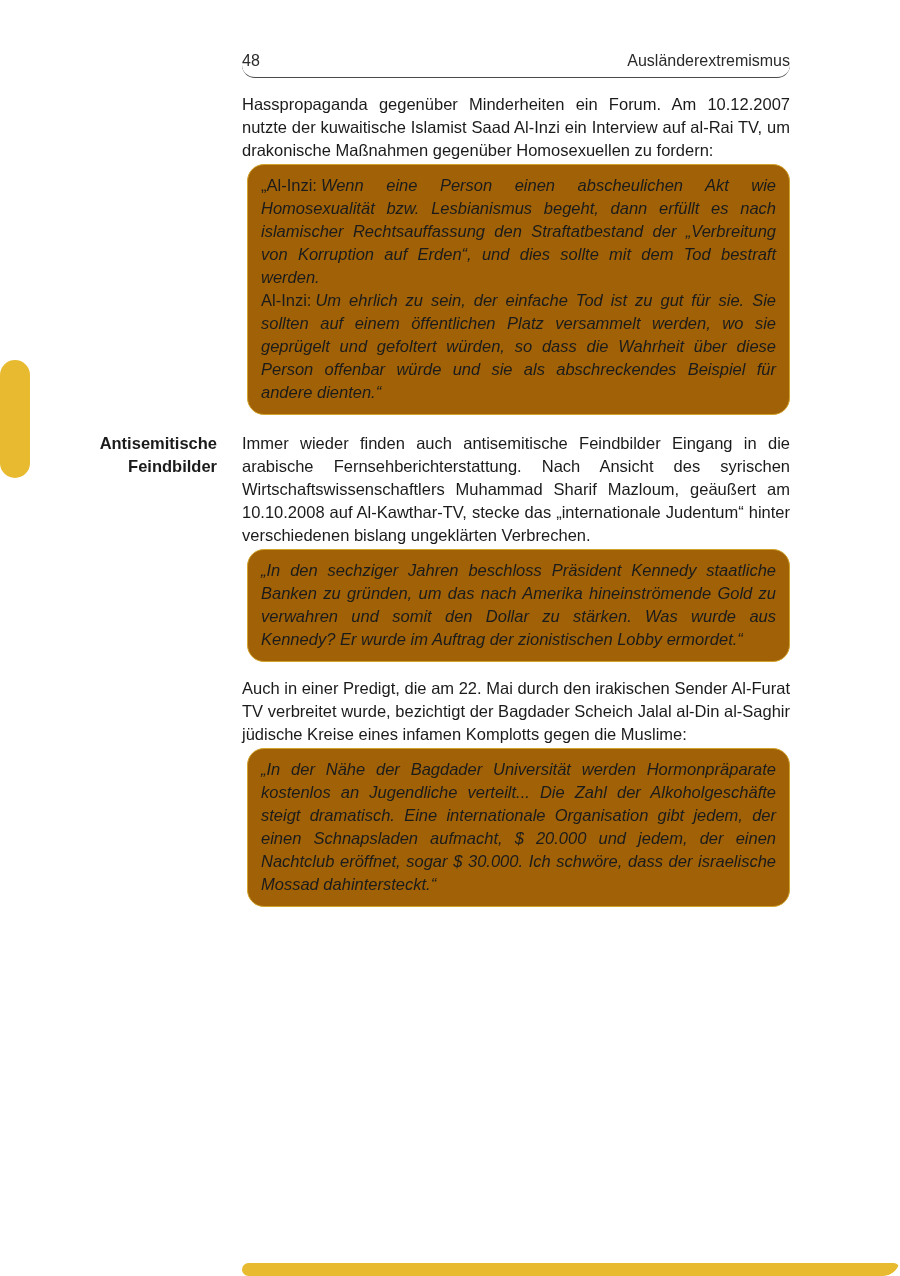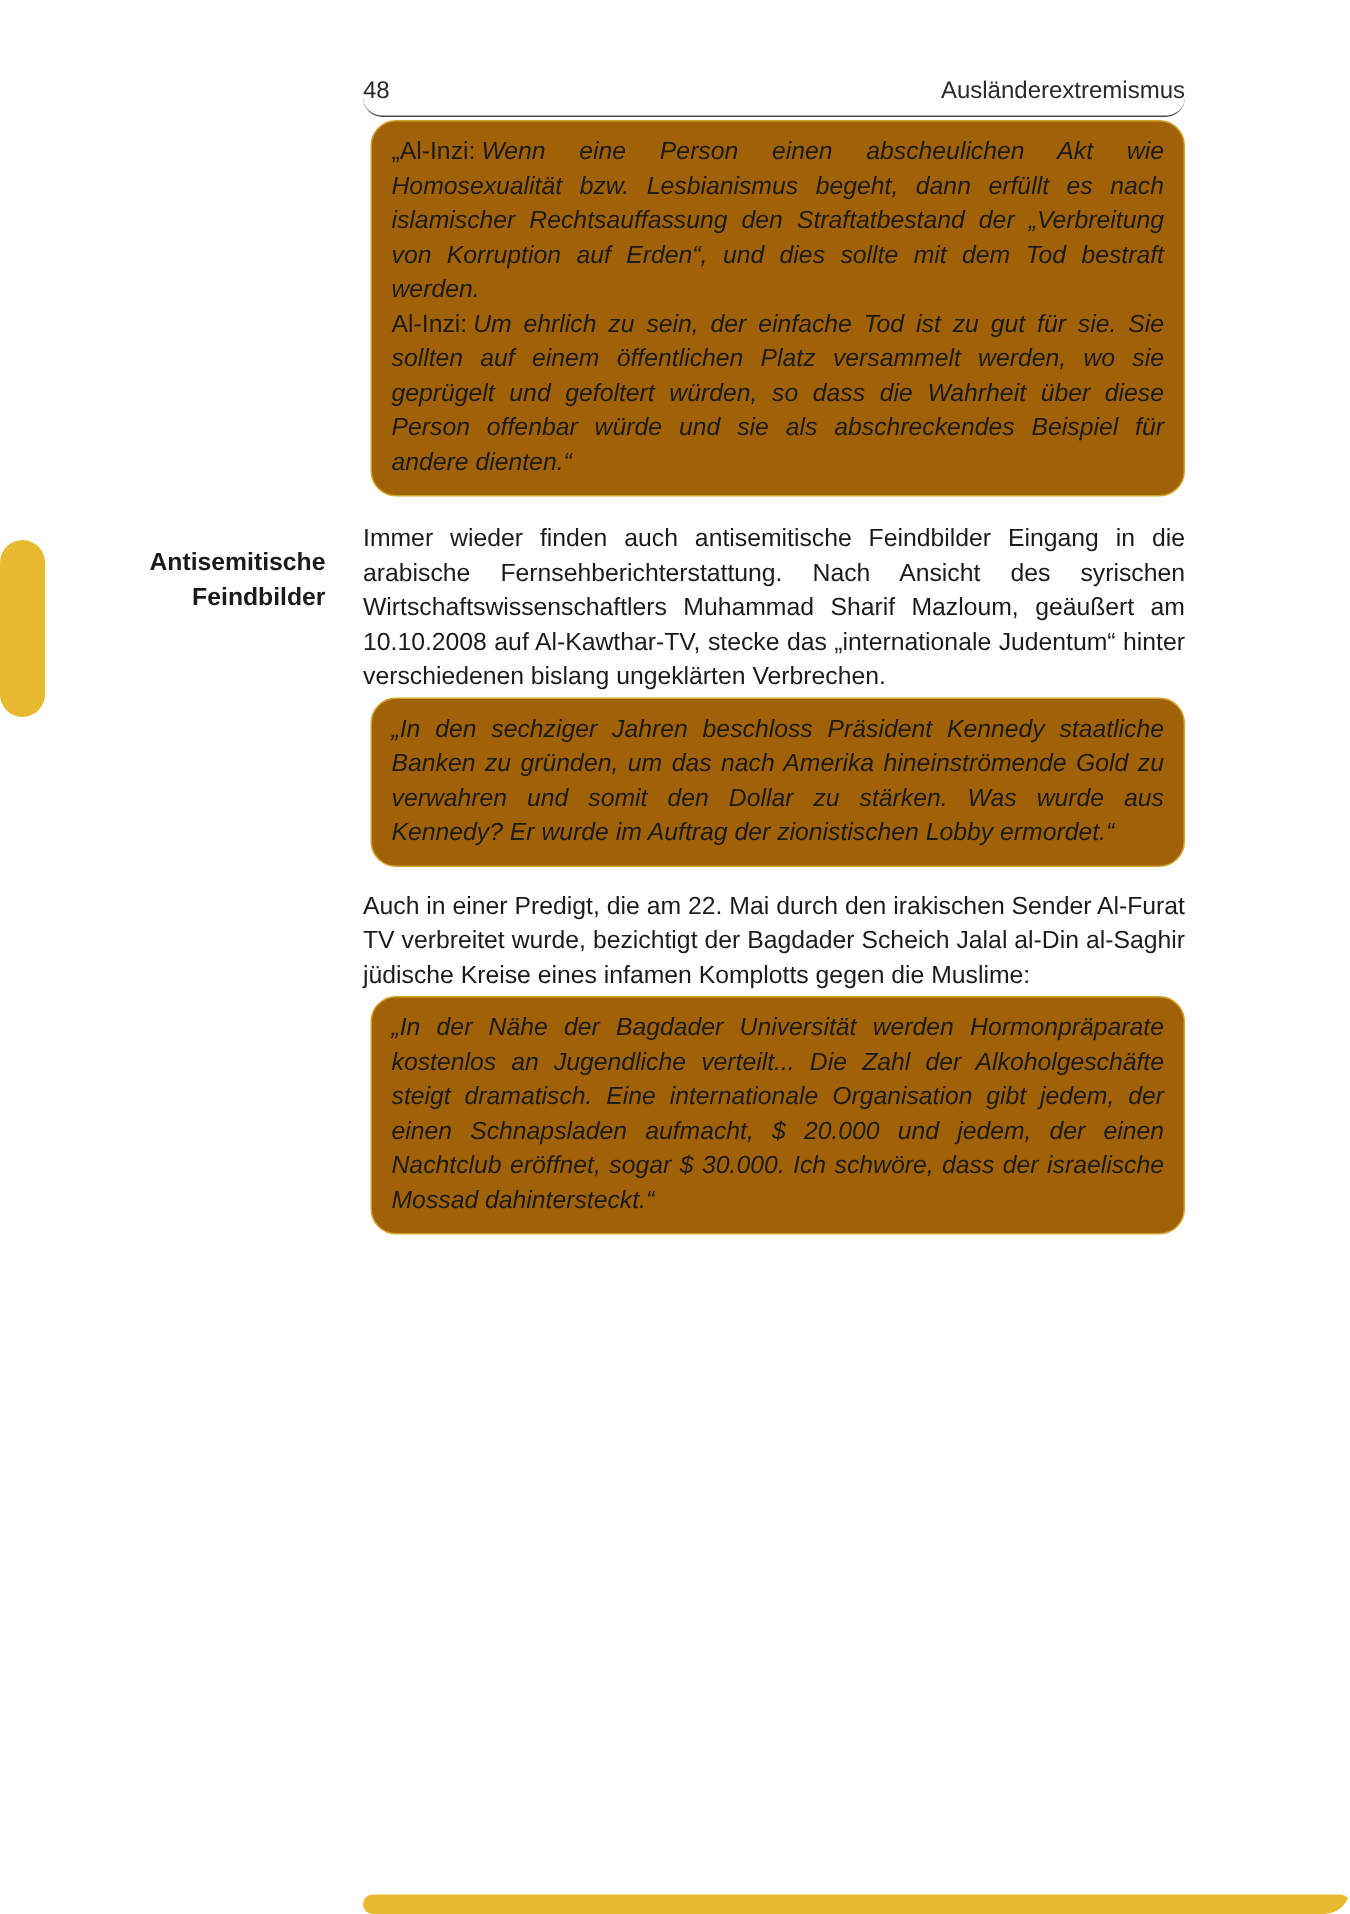--- a/index.html
+++ b/index.html
@@ -52,21 +52,21 @@
     color: #1b1b1b;
   }
   .speaker { font-style: normal; margin-right: 4px; }
   section.labeled {
     position: relative;
     margin-top: 17px;
   }
   section.labeled .body-text { margin-top: 0; }
   .margin-label {
     position: absolute;
-    top: 16px;
+    top: 0;
     right: 100%;
     margin-right: 25px;
     width: 155px;
     text-align: right;
     font-weight: bold;
     font-size: 16.5px;
     line-height: 23px;
     color: #1b1b1b;
   }
   .accent-tab {
@@ -93,20 +93,21 @@
 
   <div class="accent-tab"></div>
 
   <div class="content">
 
     <header class="page-header">
       <span>48</span>
       <span>Ausländerextremismus</span>
     </header>
 
+    <p class="body-text">Hasspropaganda gegenüber Minderheiten ein Forum. Am 10.12.2007 nutzte der kuwaitische Islamist Saad Al-Inzi ein Interview auf al-Rai TV, um drakonische Maßnahmen gegenüber Homosexuellen zu fordern:</p>
 
     <div class="quote">
       <p class="turn">
         <span class="speaker">„Al-Inzi:</span><span>Wenn eine Person einen abscheulichen Akt wie Homosexualität bzw. Lesbianismus begeht, dann erfüllt es nach islamischer Rechtsauffassung den Straftatbestand der „Verbreitung von Korruption auf Erden“, und dies sollte mit dem Tod bestraft werden.</span>
       </p>
       <p class="turn">
         <span class="speaker">Al-Inzi:</span><span>Um ehrlich zu sein, der einfache Tod ist zu gut für sie. Sie sollten auf einem öffentlichen Platz versammelt werden, wo sie geprügelt und gefoltert würden, so dass die Wahrheit über diese Person offenbar würde und sie als abschreckendes Beispiel für andere dienten.“</span>
       </p>
     </div>
 

